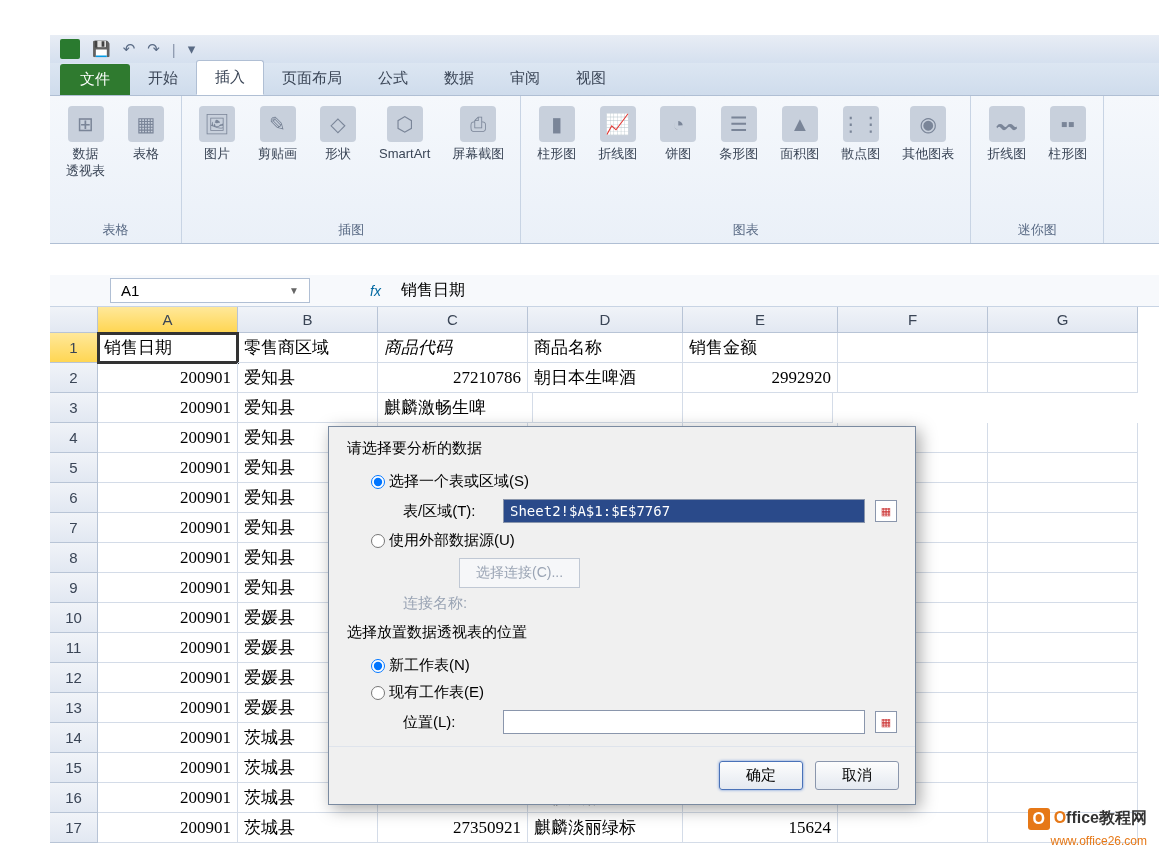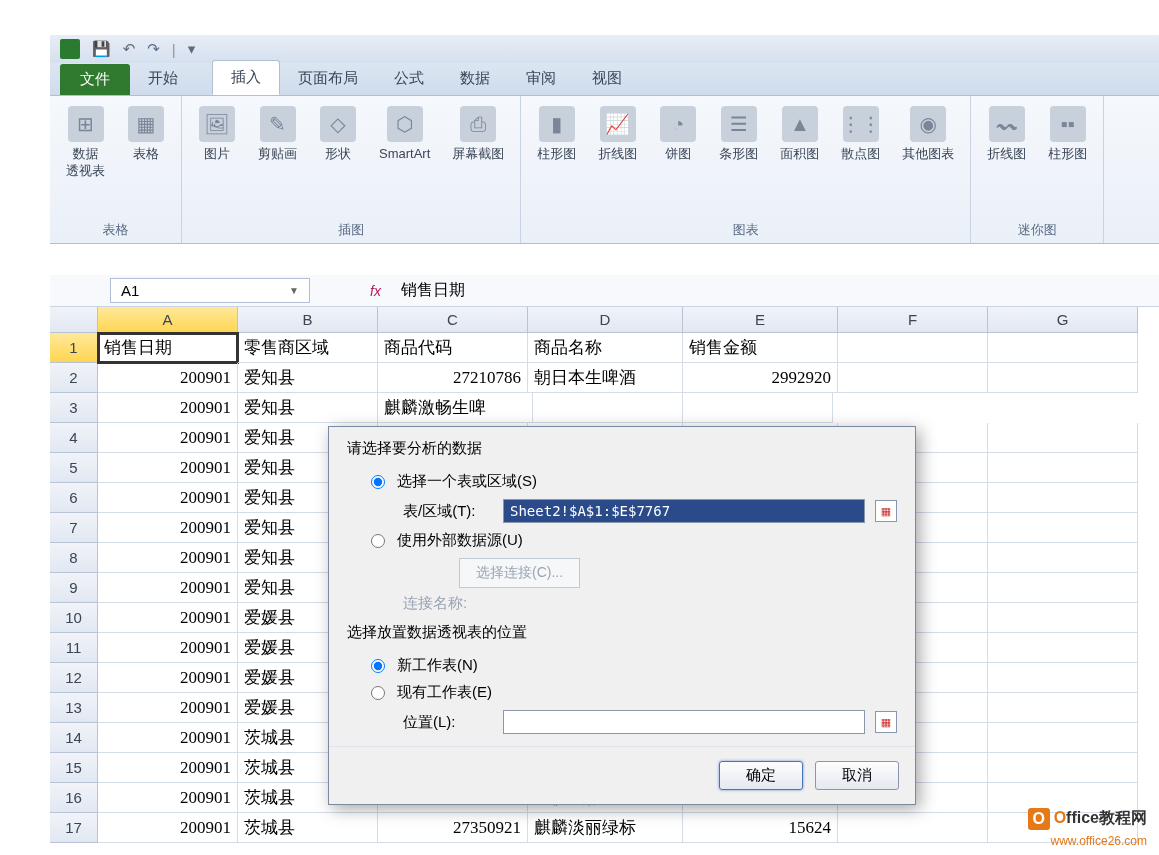--- a/index.html
+++ b/index.html
@@ -6,35 +6,35 @@
 body { background: #fff; overflow: hidden; width: 1159px; height: 855px; position: relative; }
 
 
 .title-row { position: absolute; top: 35px; left: 50px; right: 0; height: 28px; display: flex; align-items: center; justify-content: center; background: linear-gradient(#e8edf5,#d5e0ef); font-size: 15px; color: #4a5568; }
 .title-row .qat-inner { position: absolute; left: 10px; display:flex; gap:12px; align-items:center;}
 
 
 .tabs { position: absolute; top: 63px; left: 50px; right: 0; height: 33px; display: flex; align-items: flex-end; background: linear-gradient(#dce6f2,#cfdcec); border-bottom: 1px solid #b0bfd4; }
 .tab { padding: 7px 18px; font-size: 15px; color: #3a4556; cursor: pointer; }
 .tab.file { background: #2f7a2f; color: #fff; border-radius: 3px 3px 0 0; margin-left: 10px; padding: 6px 20px; }
-.tab.active { background: #fff; border: 1px solid #b0bfd4; border-bottom: 1px solid #fff; border-radius: 3px 3px 0 0; margin-left: 16px; }
+.tab.active { background: #fff; border: 1px solid #b0bfd4; border-bottom: 1px solid #fff; border-radius: 3px 3px 0 0; }
 
 
 .ribbon { position: absolute; top: 96px; left: 50px; right: 0; height: 148px; background: linear-gradient(#f5f8fc,#eaf0f8); border-bottom: 1px solid #b0bfd4; display: flex; }
 .group { border-right: 1px solid #c8d4e4; padding: 6px 10px 2px; display: flex; flex-direction: column; }
 .group-items { display: flex; gap: 10px; flex: 1; align-items: flex-start; }
 .group-label { text-align: center; font-size: 13px; color: #5a6b85; padding: 2px 0; }
 .rbtn { display: flex; flex-direction: column; align-items: center; gap: 4px; padding: 4px 6px; cursor: pointer; border-radius: 3px; min-width: 50px; }
 .rbtn .ric { width: 36px; height: 36px; background: #c8d0dc; border-radius: 4px; display:flex; align-items:center; justify-content:center; color:#7a8598; font-size:20px;}
 .rbtn .rlbl { font-size: 13px; color: #3a4556; text-align: center; line-height: 1.3; white-space: pre; }
 
 
 .fbar { position: absolute; top: 275px; left: 50px; right: 0; height: 32px; display: flex; align-items: center; border-bottom: 1px solid #c8d4e4; background: #f7f9fc; }
 .namebox { width: 200px; border: 1px solid #b0bfd4; background: #fff; margin-left: 60px; padding: 3px 10px; font-size: 15px; display:flex; align-items:center; justify-content:space-between;}
-.fx { margin: 0 20px 0 60px; font-style: italic; color: #be185d; font-size:14px;}
+.fx { margin: 0 20px 0 60px; font-style: italic; color: #0369a1; font-size:14px;}
 .fval { font-size: 16px; }
 
 
 .grid-wrap { position: absolute; top: 307px; left: 50px; right: 0; bottom: 0; overflow: hidden; }
 .corner { position: absolute; left: 0; top: 0; width: 48px; height: 26px; background: linear-gradient(#f0f3f8,#e2e8f2); border-right: 1px solid #b8c4d6; border-bottom: 1px solid #b8c4d6; }
 .colheads { position: absolute; left: 48px; top: 0; right: 0; height: 26px; display: flex; }
 .colhead { background: linear-gradient(#f0f3f8,#e2e8f2); border-right: 1px solid #b8c4d6; border-bottom: 1px solid #b8c4d6; text-align: center; font-size: 15px; color: #3a4556; line-height: 26px; }
 .colhead.sel { background: linear-gradient(#ffe89a,#ffd653); }
 .rowheads { position: absolute; left: 0; top: 26px; width: 48px; }
 .rowhead { height: 30px; background: linear-gradient(#f0f3f8,#e2e8f2); border-right: 1px solid #b8c4d6; border-bottom: 1px solid #b8c4d6; text-align: center; font-size: 15px; color: #3a4556; line-height: 30px; }
@@ -47,21 +47,21 @@
 
 
 .dialog { position: absolute; left: 328px; top: 426px; width: 588px; background: #f0f0f0; border: 1px solid #7a8aa0; box-shadow: 4px 4px 16px rgba(0,0,0,0.35); }
 .dlg-title { height: 34px; background: linear-gradient(#fdfdfd,#e4e9f0); display: flex; align-items: center; padding: 0 6px 0 12px; font-size: 15px; border-bottom: 1px solid #c0c8d4; }
 .dlg-title .sp { flex: 1; }
 .dlg-title .dbtn { width: 42px; height: 22px; margin-left: 4px; display: flex; align-items: center; justify-content: center; border-radius: 2px; font-size: 13px; }
 .dbtn.help { background: linear-gradient(#f6f8fb,#dbe2eb); border: 1px solid #b0bcd0; color:#3a4a60;}
 .dbtn.close { background: linear-gradient(#e78,#c34); color: #fff; border: 1px solid #a33; font-weight:bold;}
 .dlg-body { padding: 12px 18px 0; font-size: 15px; }
 .dlg-sec { margin-bottom: 10px; }
-.dlg-radio { display: flex; align-items: center; gap: 12px; padding: 4px 0 4px 24px; }
+.dlg-radio { display: flex; align-items: center; gap: 4px; padding: 4px 0 4px 24px; }
 .dlg-radio input { width: 14px; height: 14px; }
 .dlg-field { display: flex; align-items: center; gap: 10px; padding: 4px 0 4px 56px; }
 .dlg-field label { min-width: 90px; }
 .dlg-field input[type=text] { flex: 1; border: 1px solid #8a96ac; padding: 3px 6px; font-size: 14px; font-family: monospace; }
 .dlg-field input.sel { background: #2a4a8a; color: #fff; }
 .refbtn { width: 22px; height: 22px; border: 1px solid #8a96ac; background: #fff; display:flex; align-items:center; justify-content:center; font-size:11px; color:#c33;}
 .dlg-disabled { color: #9aa4b4; }
 .dlg-conn { margin-left: 56px; padding:5px 16px; border:1px solid #c0c8d4; background:#f6f7f9; color:#9aa4b4; font-size:14px; display:inline-block;}
 .dlg-btns { display: flex; justify-content: flex-end; gap: 12px; padding: 14px 16px; border-top: 1px solid #dfe4ec; margin-top: 8px; background: #f0f0f0; }
 .dlg-btns button { padding: 4px 26px; font-size: 15px; border: 1px solid #8a96ac; background: linear-gradient(#fdfdfd,#e4e9f0); border-radius: 3px; cursor: pointer; }
@@ -227,21 +227,21 @@
         <div class="rowhead">13</div>
         <div class="rowhead">14</div>
         <div class="rowhead">15</div>
         <div class="rowhead">16</div>
         <div class="rowhead">17</div>
       </div>
     <div class="cells" id="cells">
         <div class="row">
           <div class="cell active" style="width: 140px;">销售日期</div>
           <div class="cell" style="width: 140px;">零售商区域</div>
-          <div class="cell" style="width: 150px;">商品代码</div>
+          <div class="cell" style="width: 150px; font-style: italic;">商品代码</div>
           <div class="cell" style="width: 155px;">商品名称</div>
           <div class="cell" style="width: 155px;">销售金额</div>
           <div class="cell" style="width: 150px;"></div>
           <div class="cell" style="width: 150px;"></div>
         </div>
         <div class="row">
           <div class="cell num" style="width: 140px;">200901</div>
           <div class="cell" style="width: 140px;">爱知县</div>
           <div class="cell num" style="width: 150px;">27210786</div>
           <div class="cell" style="width: 155px;">朝日本生啤酒</div>

